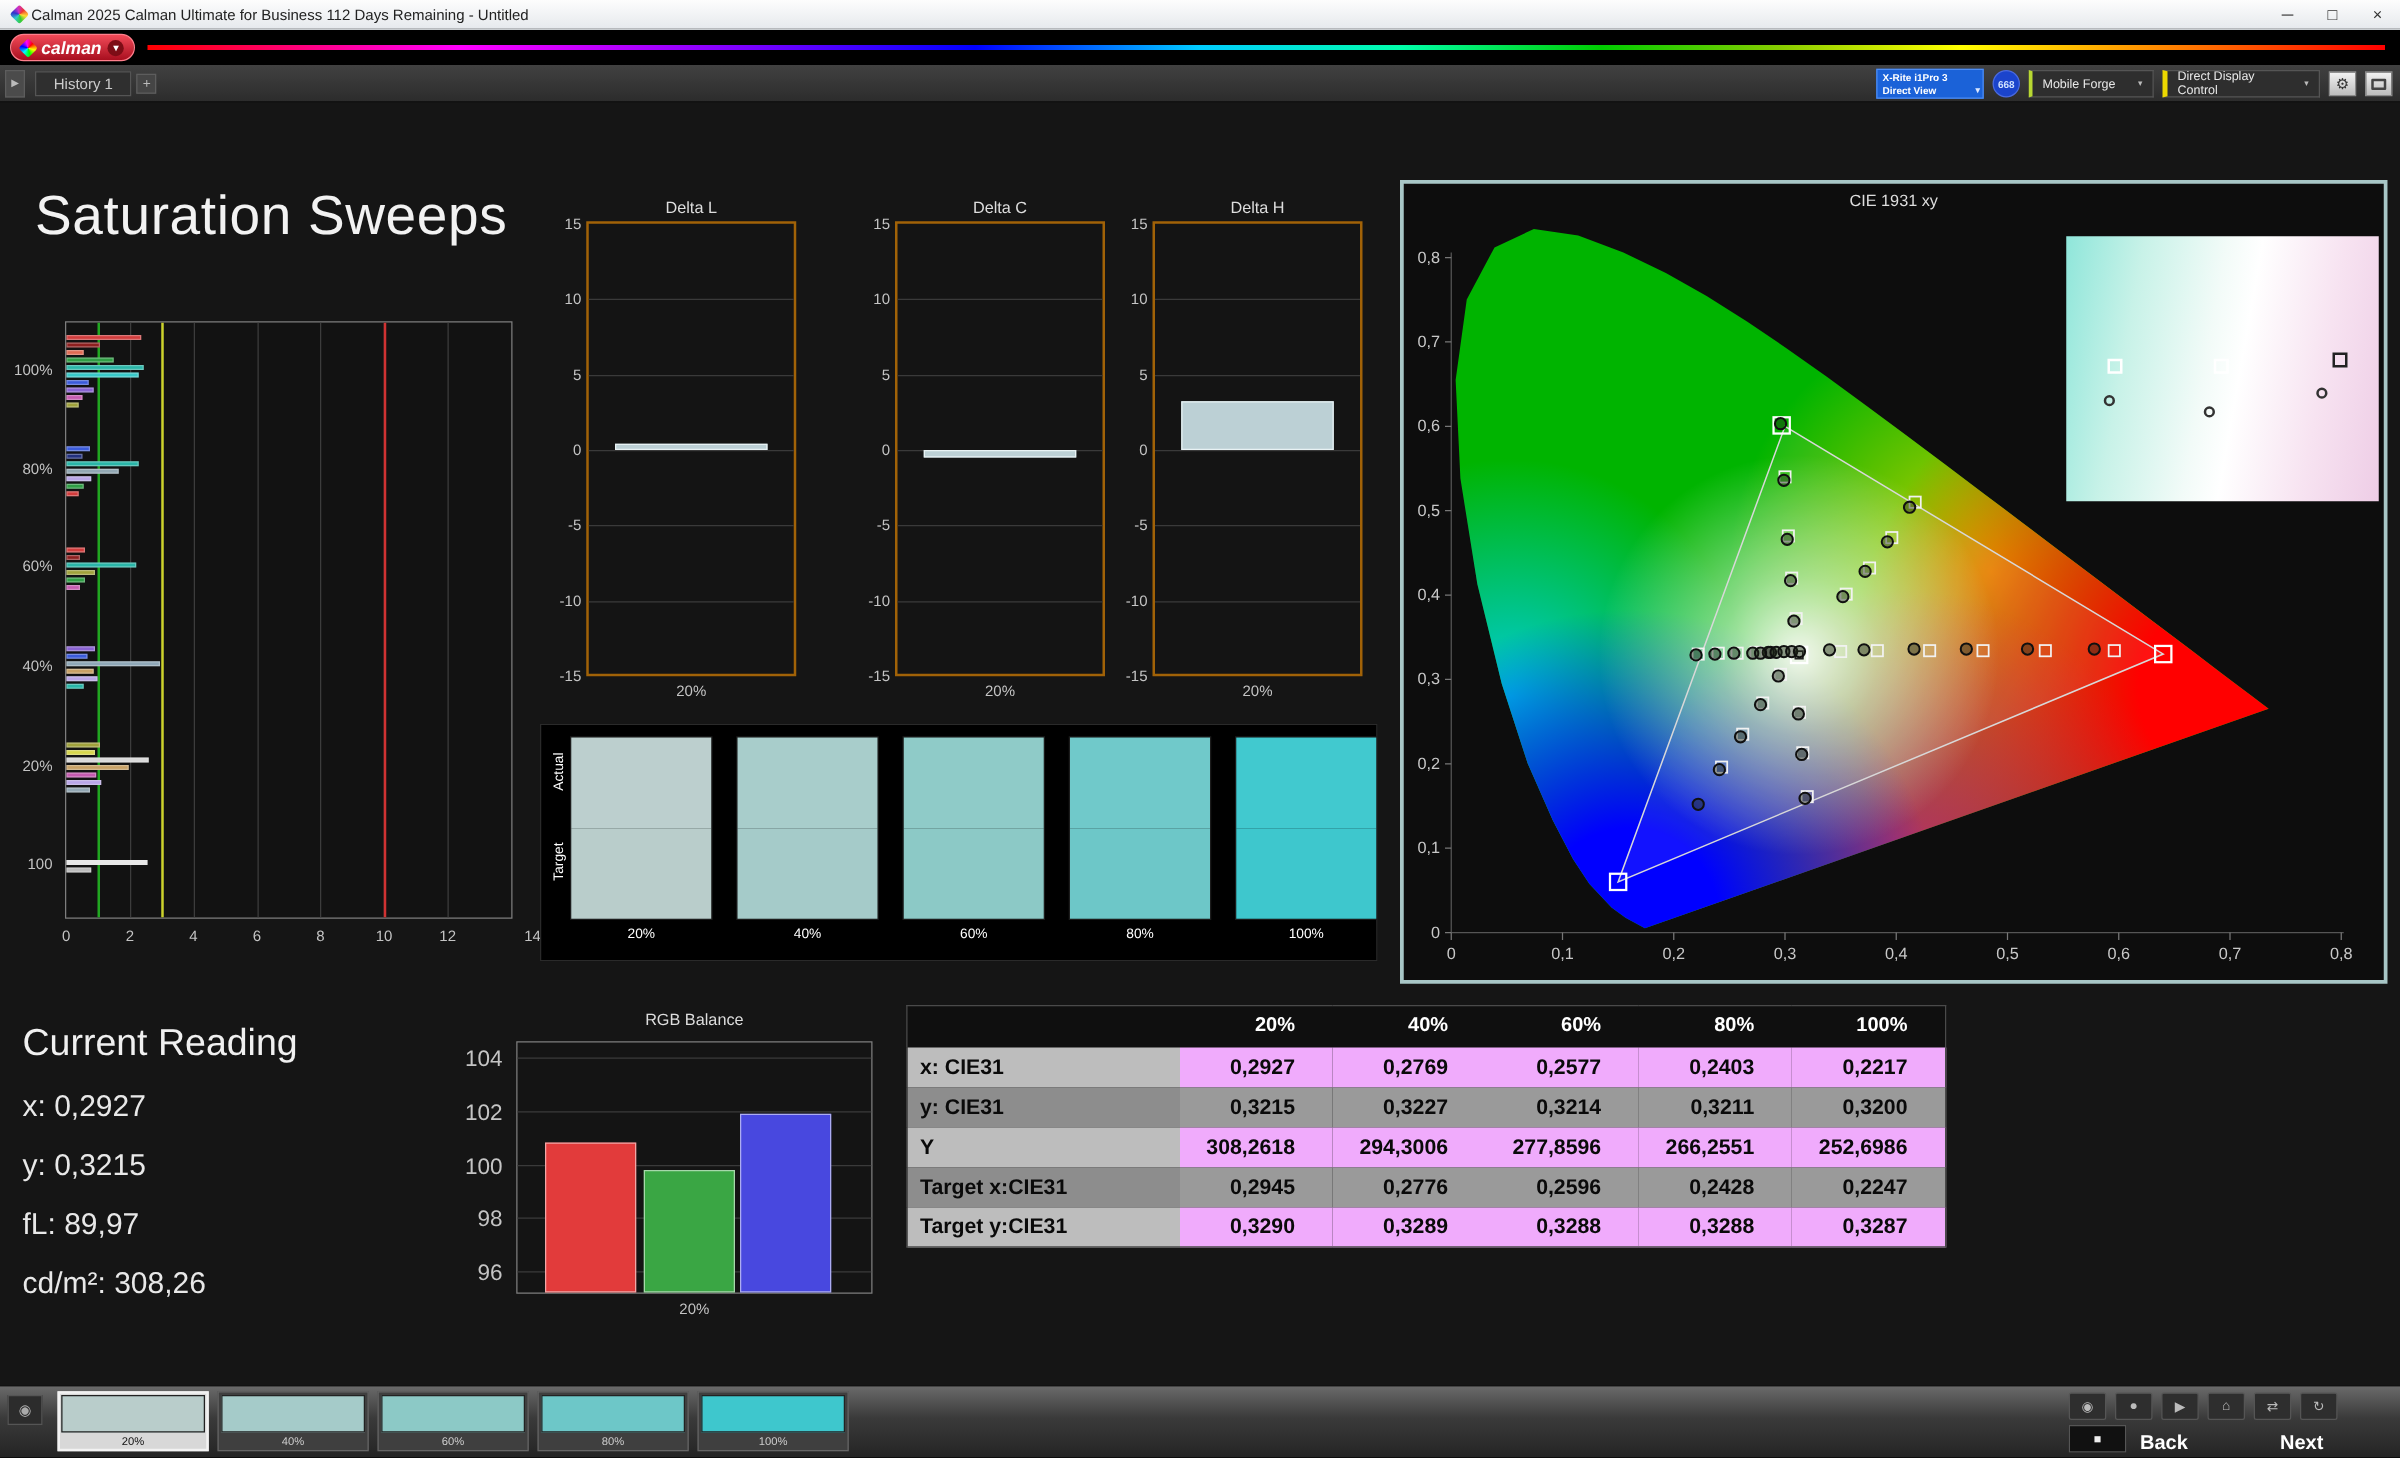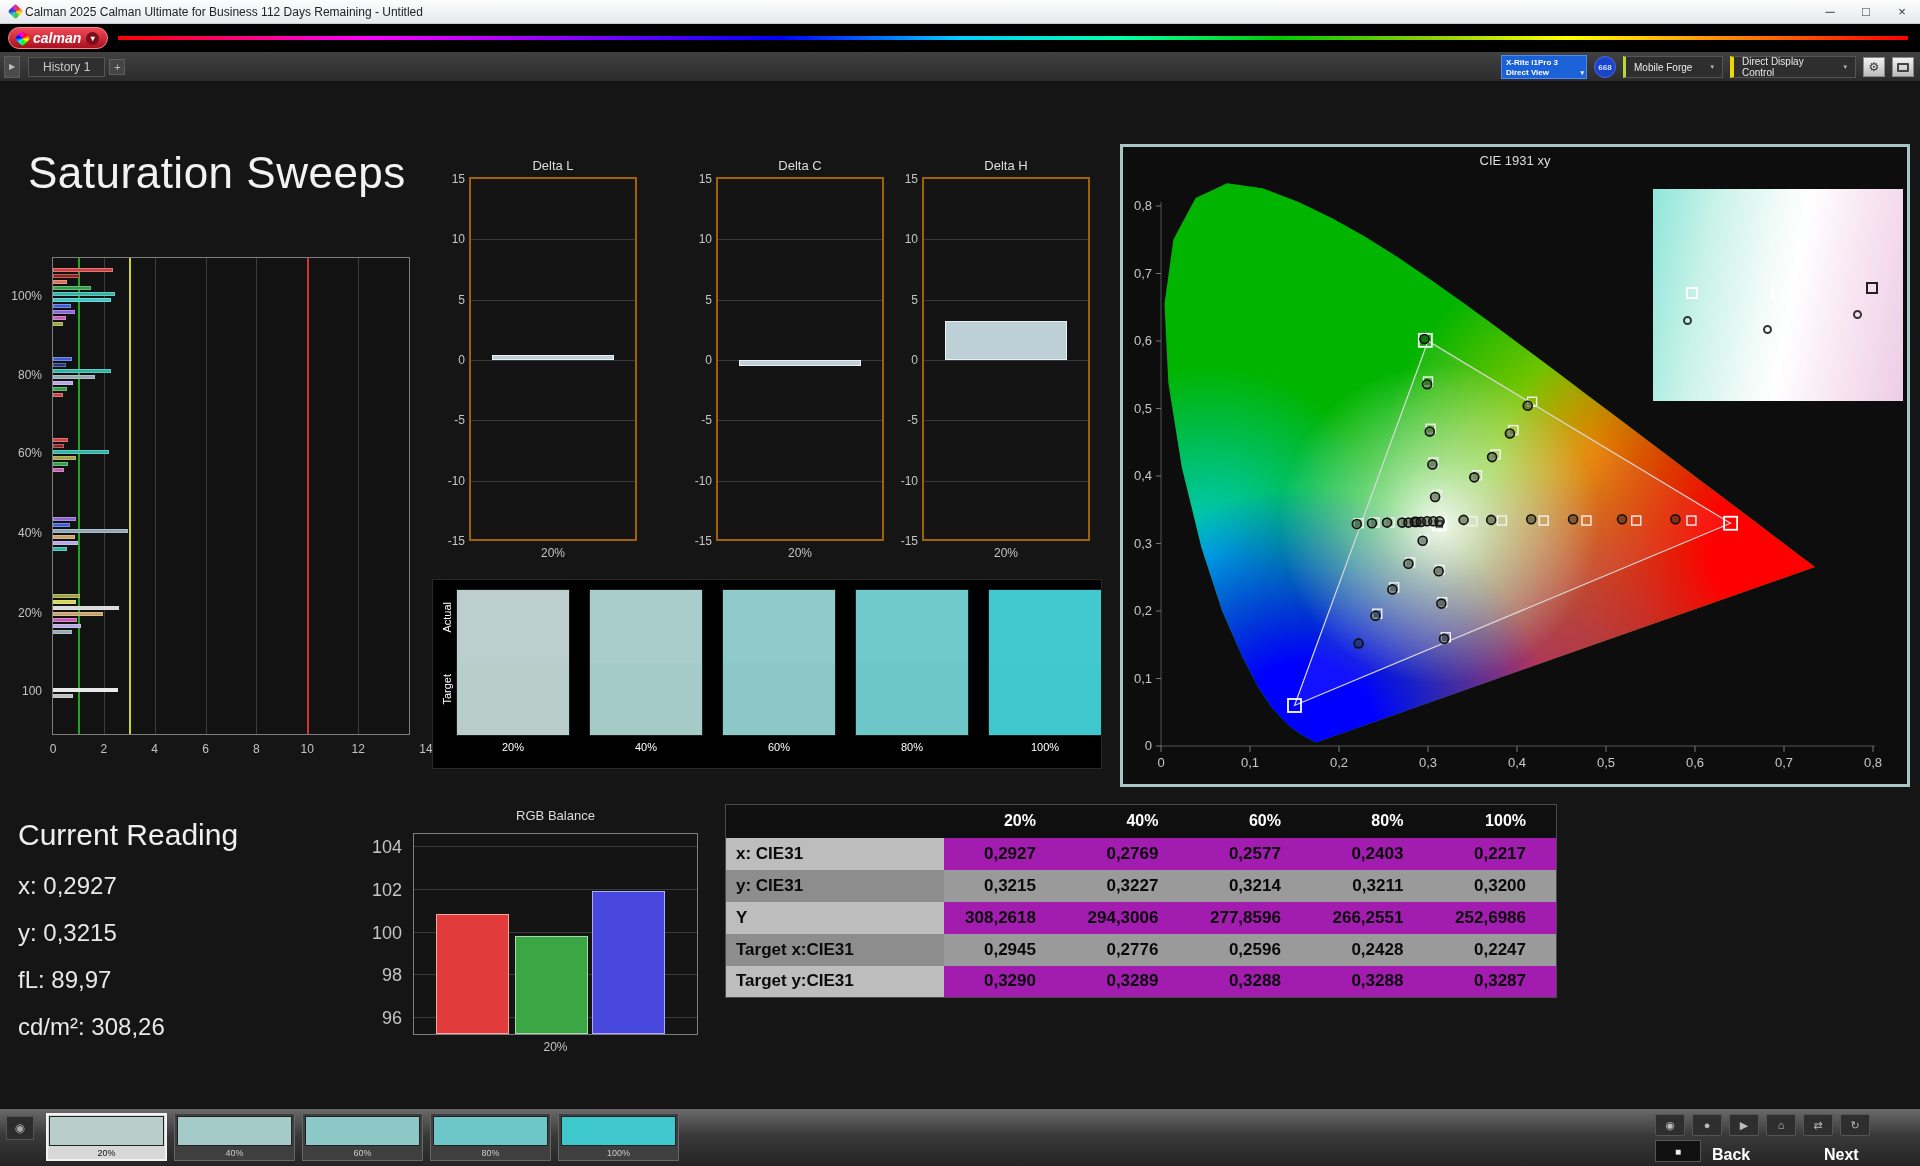--- a/index.html
+++ b/index.html
@@ -123,21 +123,21 @@
 
   
   .data-table{position:absolute;left:725px;top:804px;width:832px;border-collapse:collapse;
               border:1px solid #4a4a4a;}
   .data-table th{background:#0f0f0f;color:#fff;font-size:16px;font-weight:bold;height:33px;
                  text-align:right;padding-right:30px;}
   .data-table th:first-child{width:218px;}
   .data-table td{font-size:17px;font-weight:bold;height:32px;text-align:right;
                  padding-right:30px;color:#0a0a0a;}
   .data-table td.lab{text-align:left;padding-left:10px;}
-  tr.even td{background:#a21caf;} tr.even td.lab{background:#bdbdbd;}
+  tr.even td{background:#f0abfc;} tr.even td.lab{background:#bdbdbd;}
   tr.odd td{background:#9a9a9a;}  tr.odd td.lab{background:#8d8d8d;}
 
   
   .bottombar{position:absolute;left:0;top:1108px;width:1920px;height:58px;
              background:linear-gradient(#6a6a6a,#3a3a3a 45%,#242424);border-top:1px solid #111;}
   .eye-btn{position:absolute;left:6px;top:7px;width:28px;height:24px;background:#2c2c2c;
            border:1px solid #555;color:#aaa;font-size:12px;display:flex;align-items:center;justify-content:center;}
   #bottom-swatches{position:absolute;left:46px;top:4px;display:flex;gap:7px;}
   .bsw{width:121px;padding:2px;background:#3f3f3f;border:1px solid #666;}
   .bsw.selected{background:#d8d8d8;border:2px solid #f2f2f2;padding:1px;}

